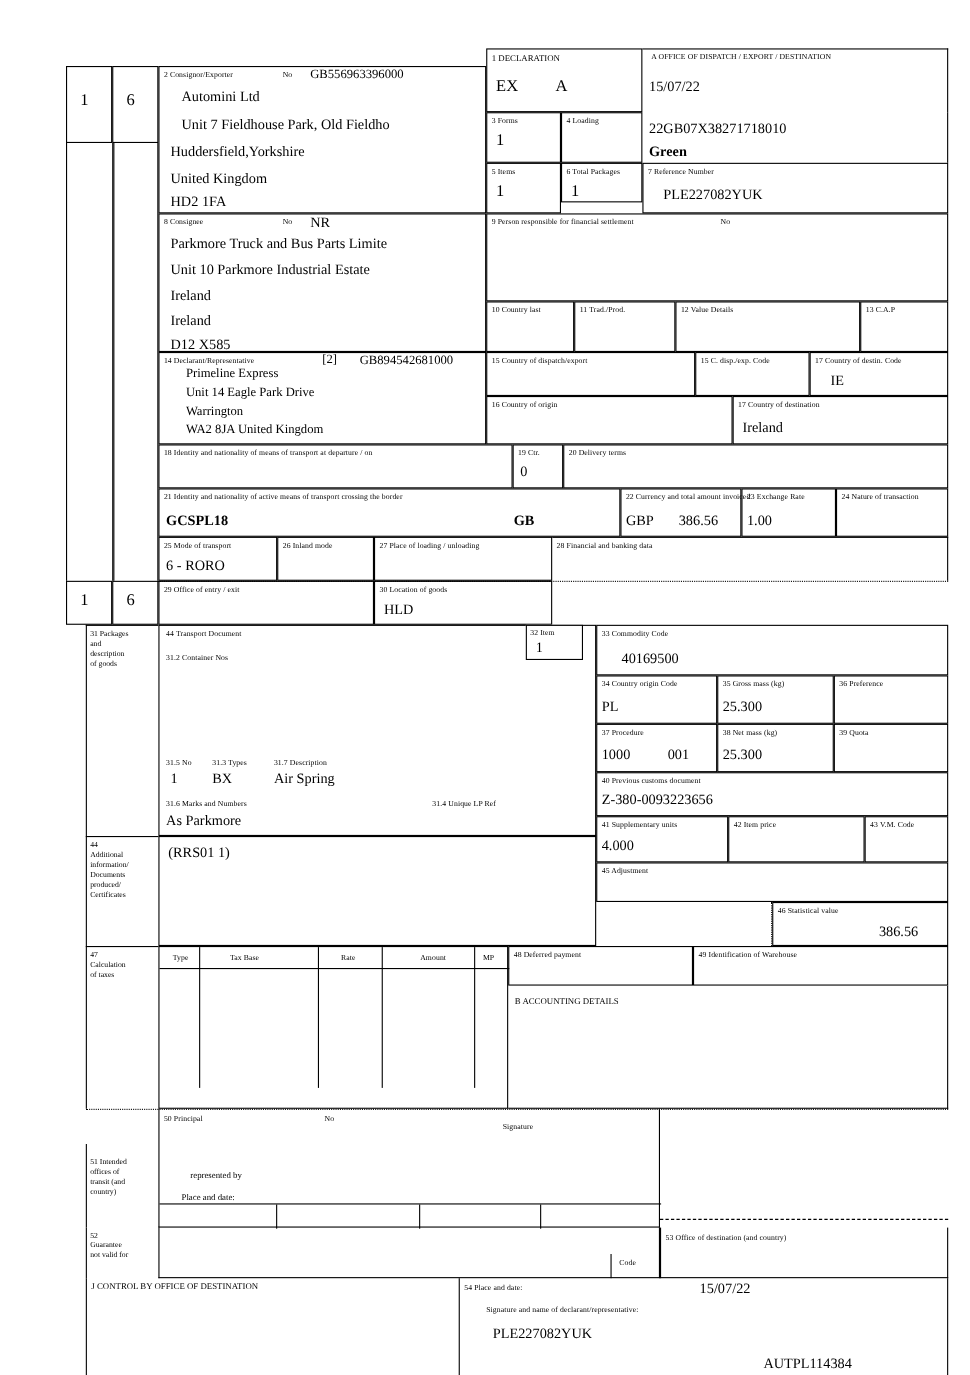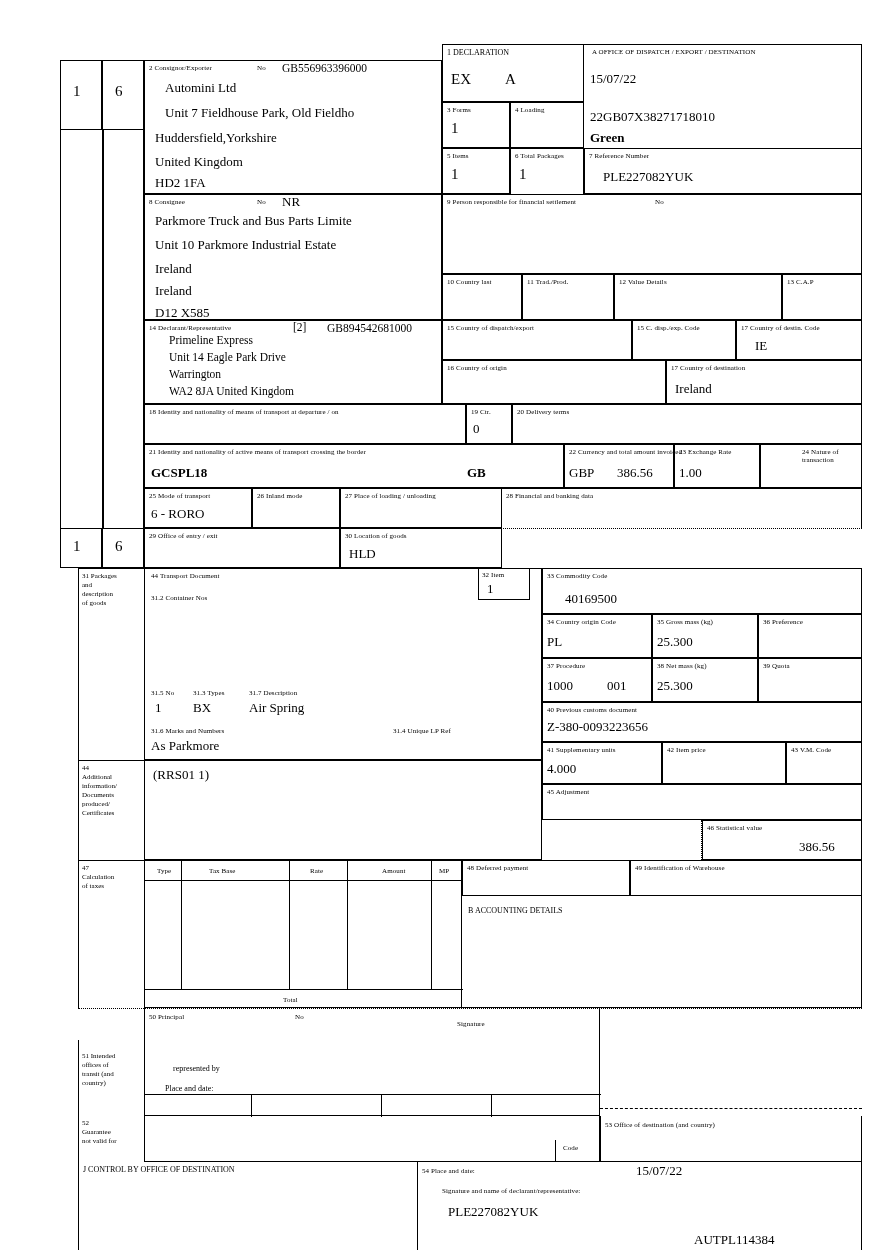--- a/index.html
+++ b/index.html
@@ -70,21 +70,21 @@
   </div>
   <div class="bx" style="left:584px;top:102px;width:278px;height:46px;border-right:1px solid #000;">
     <div class="val" style="position:absolute;left:6px;top:7px;">22GB07X38271718010</div>
     <div class="val" style="position:absolute;left:6px;top:28px;font-weight:bold;">Green</div>
   </div>
 
   <div class="bx b-all" style="left:442px;top:148px;width:68px;height:46px;">
     <div class="lbl pad" style="position:absolute;left:0;top:1px;">5 Items</div>
     <div class="val big" style="position:absolute;left:8px;top:17px;">1</div>
   </div>
-  <div class="bx b-all" style="left:510px;top:148px;width:74px;height:47px;">
+  <div class="bx b-all" style="left:510px;top:148px;width:74px;height:36px;">
     <div class="lbl pad" style="position:absolute;left:0;top:1px;">6 Total Packages</div>
     <div class="val big" style="position:absolute;left:8px;top:17px;">1</div>
   </div>
   <div class="bx b-all" style="left:584px;top:148px;width:278px;height:46px;">
     <div class="lbl pad" style="position:absolute;left:0;top:1px;">7 Reference Number</div>
     <div class="val" style="position:absolute;left:18px;top:20px;">PLE227082YUK</div>
   </div>
 
   <div class="bx b-all" style="left:144px;top:194px;width:298px;height:126px;">
     <div class="lbl pad" style="position:absolute;left:0;top:1px;">8 Consignee</div>
@@ -163,21 +163,21 @@
   <div class="bx b-all" style="left:564px;top:444px;width:110px;height:44px;">
     <div class="lbl pad" style="position:absolute;left:0;top:1px;white-space:nowrap;">22 Currency and total amount invoiced</div>
     <div class="val" style="position:absolute;left:4px;top:20px;">GBP</div>
     <div class="val" style="position:absolute;left:52px;top:20px;">386.56</div>
   </div>
   <div class="bx b-all" style="left:674px;top:444px;width:86px;height:44px;">
     <div class="lbl pad" style="position:absolute;left:0;top:1px;">23 Exchange Rate</div>
     <div class="val" style="position:absolute;left:4px;top:20px;">1.00</div>
   </div>
   <div class="bx b-all" style="left:760px;top:444px;width:102px;height:44px;">
-    <div class="lbl pad" style="position:absolute;left:0;top:1px;margin-left:37px;">24 Nature of transaction</div>
+    <div class="lbl pad" style="position:absolute;left:0;top:1px;">24 Nature of transaction</div>
   </div>
 
   <div class="bx b-all" style="left:144px;top:488px;width:108px;height:40px;">
     <div class="lbl pad" style="position:absolute;left:0;top:1px;">25 Mode of transport</div>
     <div class="val" style="position:absolute;left:6px;top:17px;">6 - RORO</div>
   </div>
   <div class="bx b-all" style="left:252px;top:488px;width:88px;height:40px;">
     <div class="lbl pad" style="position:absolute;left:0;top:1px;">26 Inland mode</div>
   </div>
   <div class="bx b-all" style="left:340px;top:488px;width:162px;height:40px;">
@@ -308,23 +308,20 @@
       <div class="lbl" style="position:absolute;left:12px;top:6px;">Type</div>
       <div class="lbl" style="position:absolute;left:64px;top:6px;">Tax Base</div>
       <div class="lbl" style="position:absolute;left:165px;top:6px;">Rate</div>
       <div class="lbl" style="position:absolute;left:237px;top:6px;">Amount</div>
       <div class="lbl" style="position:absolute;left:294px;top:6px;">MP</div>
     </div>
     <div class="bx b-r" style="left:36px;top:0;width:0;height:128px;"></div>
     <div class="bx b-r" style="left:144px;top:0;width:0;height:128px;"></div>
     <div class="bx b-r" style="left:202px;top:0;width:0;height:128px;"></div>
     <div class="bx b-r" style="left:286px;top:0;width:0;height:128px;"></div>
-    <div class="bx b-t" style="left:0;top:128px;width:318px;height:20px;">
-      <div class="lbl" style="position:absolute;left:138px;top:6px;">Total</div>
-    </div>
   </div>
 
   <div class="bx b-all" style="left:462px;top:860px;width:168px;height:36px;">
     <div class="lbl pad" style="position:absolute;left:0;top:1px;">48 Deferred payment</div>
   </div>
   <div class="bx b-all" style="left:630px;top:860px;width:232px;height:36px;">
     <div class="lbl pad" style="position:absolute;left:0;top:1px;">49 Identification of Warehouse</div>
   </div>
 
   <div class="bx" style="left:462px;top:896px;width:400px;height:112px;border-right:1px solid #000;border-bottom:1px solid #000;">

